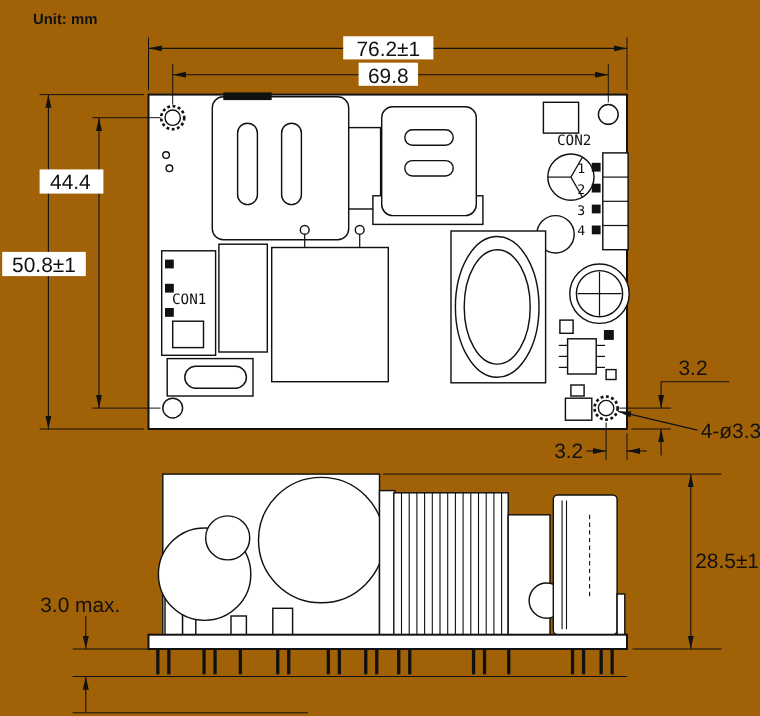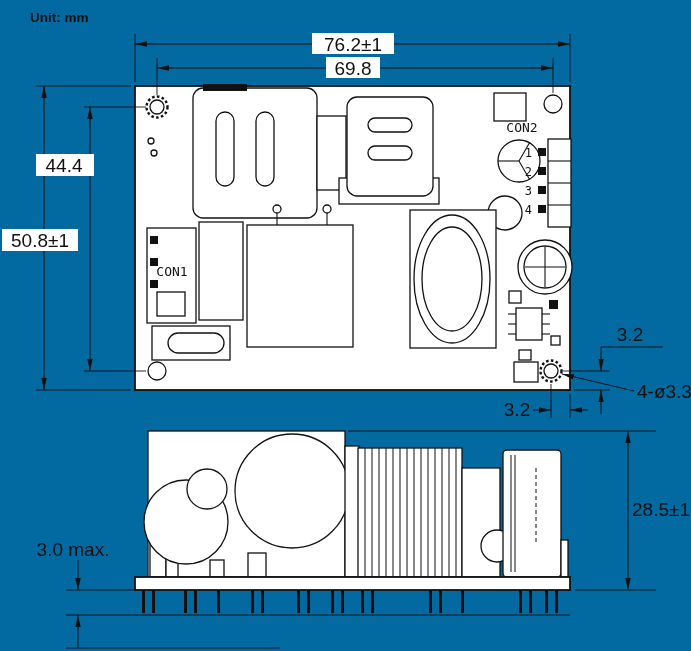--- a/index.html
+++ b/index.html
@@ -1,16 +1,16 @@
 <!DOCTYPE html>
 <html><head>
 <meta charset="utf-8">
 <style>
   html,body { margin:0; padding:0; background:#fff; }
-  .canvas { position:relative; width:691px; height:651px; background:#0369a1; overflow:hidden; }
+  .canvas { position:relative; width:691px; height:651px; background:#a16207; overflow:hidden; }
   svg { display:block; }
   svg text { font-family:"Liberation Sans", sans-serif; fill:#111; }
   .dim-text { font-size:19px; }
   .mono { font-family:"DejaVu Sans Mono", monospace; font-size:13px; }
   .pin-num { font-family:"DejaVu Sans Mono", monospace; font-size:12px; }
   .unit { font-size:13.5px; font-weight:bold; }
   .comp { fill:#fff; stroke:#111; stroke-width:1.3; }
   .thick { fill:#fff; stroke:#111; stroke-width:1.8; }
   .solid { fill:#111; stroke:none; }
   .knurl { fill:#fff; stroke:#111; stroke-width:2.4; stroke-dasharray:2.6 2.3; }

